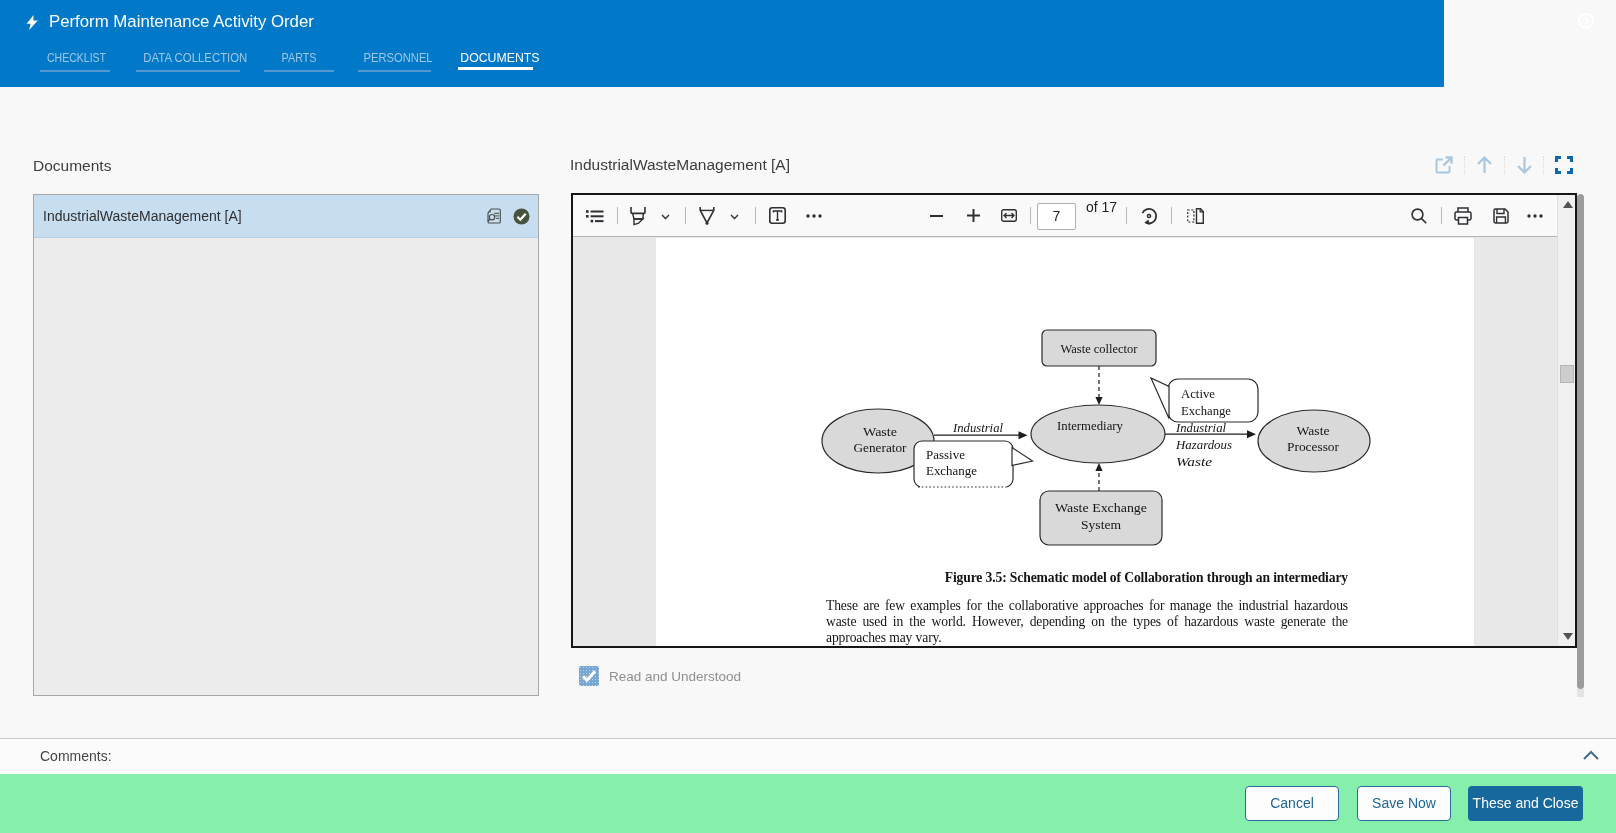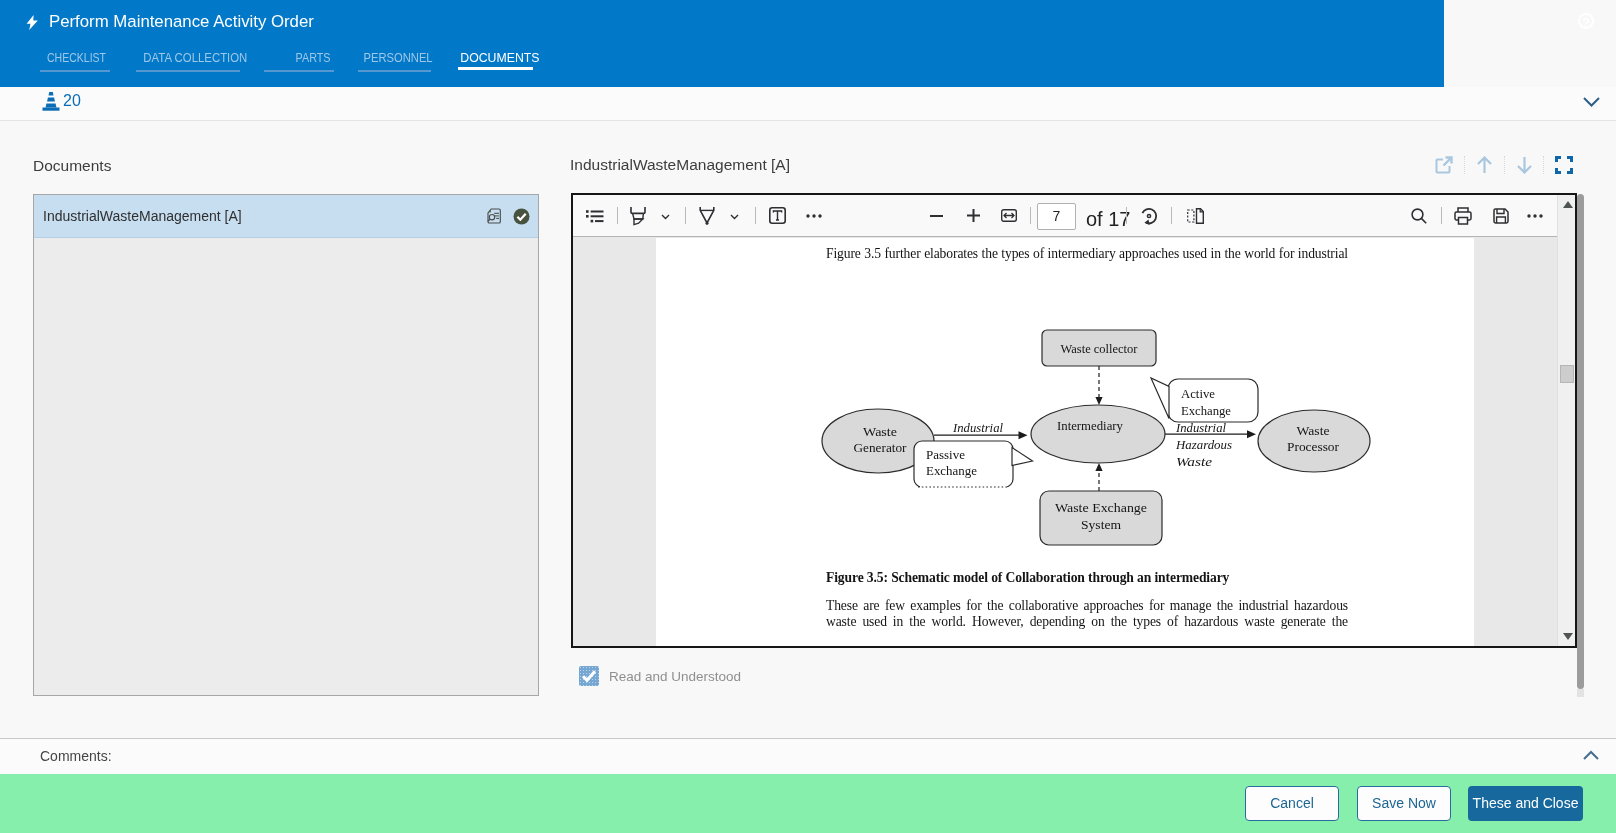--- a/index.html
+++ b/index.html
@@ -3,21 +3,21 @@
 <meta charset="utf-8">
 <style>
 * { margin:0; padding:0; box-sizing:border-box; }
 html,body { width:1616px; height:833px; overflow:hidden; font-family:"Liberation Sans", sans-serif; }
 #app { position:relative; width:1616px; height:833px; background:#f8f8f8; overflow:hidden; }
 .abs { position:absolute; }
 
 
 #header { position:absolute; left:0; top:0; width:1444px; height:87px; background:#0278c8; }
 #title { position:absolute; left:49px; top:12px; font-size:16.8px; color:#ffffff; }
-.tab { position:absolute; top:47px; height:25px; text-align:right; font-size:13px; color:#9fc8e8; border-bottom:2px solid #5598d0; line-height:21px; white-space:nowrap; }
+.tab { position:absolute; top:47px; height:25px; text-align:center; font-size:13px; color:#9fc8e8; border-bottom:2px solid #5598d0; line-height:21px; white-space:nowrap; }
 .tab span { display:inline-block; transform-origin:center; }
 .tab.active { color:#ffffff; border-bottom:3px solid #ffffff; height:23px; }
 #help { position:absolute; left:1578px; top:13px; width:16px; height:16px; border:2px solid #fff; border-radius:50%; color:#fff; font-size:13px; font-weight:bold; text-align:center; line-height:15px; }
 
 
 #subbar { position:absolute; left:0; top:87px; width:1616px; height:34px; background:#fbfbfb; border-bottom:1px solid #e4e4e4; }
 #num20 { position:absolute; left:63px; top:5px; font-size:16px; color:#0a6db6; }
 #subchev { position:absolute; left:1583px; top:10px; }
 
 
@@ -65,32 +65,20 @@
       </svg>
     <div id="title">Perform Maintenance Activity Order</div>
     <div class="tab" style="left:40px;width:70px;"><span style="transform:scaleX(0.81)">CHECKLIST</span></div>
     <div class="tab" style="left:136px;width:104px;"><span style="transform:scaleX(0.876)">DATA COLLECTION</span></div>
     <div class="tab" style="left:264px;width:70px;"><span style="transform:scaleX(0.83)">PARTS</span></div>
     <div class="tab" style="left:358px;width:73px;"><span style="transform:scaleX(0.86)">PERSONNEL</span></div>
     <div class="tab active" style="left:458px;width:75px;"><span style="transform:scaleX(0.944)">DOCUMENTS</span></div>
     <div id="help">?</div>
   </div>
 
-  <div id="subbar">
-    <svg class="abs" style="left:42px;top:5px" width="18" height="19" viewBox="0 0 18 19">
-      <path d="M7.2 0 h3.6 l0.7 3.5 h-5 Z" fill="#0a6db6"></path>
-      <path d="M5.9 5.5 h6.2 l0.8 4 h-7.8 Z" fill="#0a6db6"></path>
-      <path d="M4.4 11.5 h9.2 l0.8 4 h-10.8 Z" fill="#0a6db6"></path>
-      <rect x="0.5" y="15.5" width="17" height="3.2" fill="#0a6db6"></rect>
-    </svg>
-    <div id="num20">20</div>
-    <svg id="subchev" width="17" height="11" viewBox="0 0 17 11">
-        <path d="M1 1 L8.5 8.5 L16 1" fill="none" stroke="#2d5f86" stroke-width="2"></path>
-      </svg>
-  </div>
 
   <div id="docLabel">Documents</div>
   <div id="leftPanel">
     <div id="docRow">
       <div id="docRowText">IndustrialWasteManagement [A]</div>
       <svg class="abs" style="left:452px;top:13px" width="16" height="16" viewBox="0 0 16 16">
         <path d="M5.2 1 H13 a1.3 1.3 0 0 1 1.3 1.3 V13.7 a1.3 1.3 0 0 1 -1.3 1.3 H3.3 a1.3 1.3 0 0 1 -1.3 -1.3 V5 Z" fill="none" stroke="#4d4d4d" stroke-width="1.15"></path>
         <path d="M2.3 4.6 L4.9 1.9 L4.9 4.2 Z" fill="#45603f"></path>
         <line x1="8.2" y1="5.3" x2="13" y2="5.3" stroke="#4d4d4d" stroke-width="1.1"></line>
         <line x1="8.8" y1="7.9" x2="13" y2="7.9" stroke="#3d6a42" stroke-width="1.1"></line>
@@ -178,21 +166,21 @@
       <svg class="abs" style="left:394px;top:14px" width="13" height="13" viewBox="0 0 13 13">
           <path d="M6.5 0 V13 M0 6.5 H13" stroke="#2e2e33" stroke-width="2"></path>
         </svg>
       <svg class="abs" style="left:428px;top:14px" width="16" height="13" viewBox="0 0 16 13">
         <rect x="0.7" y="0.7" width="14.6" height="11.6" rx="2" fill="none" stroke="#2e2e33" stroke-width="1.4"></rect>
         <path d="M3 6.5 H13 M5.5 4 L3 6.5 L5.5 9 M10.5 4 L13 6.5 L10.5 9" fill="none" stroke="#2e2e33" stroke-width="1.3"></path>
       </svg>
       <div class="abs" style="left:457px;top:12px;width:1px;height:17px;background:#b9b9b9"></div>
 
       <div class="abs" style="left:464px;top:8px;width:39px;height:27px;background:#ffffff;border:1px solid #b0b0b0;border-radius:2px;font-size:14px;color:#222;text-align:center;line-height:25px;">7</div>
-      <div class="abs" style="left:513px;top:13px;font-size:20px;color:#222;">of 17</div>
+      <div class="abs" style="left:513px;top:4px;font-size:14px;color:#222;">of 17</div>
       <div class="abs" style="left:553px;top:12px;width:1px;height:17px;background:#b9b9b9"></div>
 
       <svg class="abs" style="left:567px;top:12px" width="18" height="18" viewBox="0 0 18 18">
         <path d="M2.4 6.2 A7.2 7.2 0 1 1 6 15.6" fill="none" stroke="#2e2e33" stroke-width="1.8"></path>
         <path d="M9.6 17.9 L4.4 15.8 L8.5 12.4 Z" fill="#2e2e33"></path>
         <circle cx="9" cy="9" r="1.6" fill="none" stroke="#2e2e33" stroke-width="1.5"></circle>
       </svg>
       <div class="abs" style="left:598px;top:12px;width:1px;height:17px;background:#b9b9b9"></div>
 
       <svg class="abs" style="left:614px;top:13px" width="17" height="16" viewBox="0 0 17 16">
@@ -218,21 +206,20 @@
       </svg>
       <svg class="abs" style="left:954px;top:19px" width="16" height="4" viewBox="0 0 16 4">
         <circle cx="2" cy="2" r="1.7" fill="#2e2e33"></circle>
           <circle cx="8" cy="2" r="1.7" fill="#2e2e33"></circle>
           <circle cx="14" cy="2" r="1.7" fill="#2e2e33"></circle>
       </svg>
     </div>
     <div id="pdfcontent">
       <div id="page">
         <div class="pdftext" style="left:170px;top:8px;width:522px;">
-          <div style="text-align:justify;text-align-last:justify;">Figure 3.5 further elaborates the types of intermediary approaches used in the world for industrial</div>
         </div>
         <svg class="abs" style="left:150px;top:80px" width="570" height="240" viewBox="0 0 570 240">
           <g font-family="Liberation Serif, serif" font-size="13.2" fill="#141414">
 
             <line x1="128" y1="117.2" x2="214" y2="117.2" stroke="#1c1c1c" stroke-width="1.2"></line>
             <path d="M221.5 117.2 L212.5 113.2 L212.5 121.2 Z" fill="#1c1c1c"></path>
             <line x1="359" y1="116.2" x2="443" y2="116.2" stroke="#1c1c1c" stroke-width="1.2"></line>
             <path d="M450 116.2 L441 112.2 L441 120.2 Z" fill="#1c1c1c"></path>
             <line x1="293" y1="48" x2="293" y2="80" stroke="#1c1c1c" stroke-width="1.2" stroke-dasharray="4 3"></line>
             <path d="M293 87 L289.4 79 L296.6 79 Z" fill="#1c1c1c"></path>
@@ -265,24 +252,25 @@
             <text x="375" y="96.7" textLength="50" lengthAdjust="spacingAndGlyphs">Exchange</text>
             <text x="120" y="140.7" textLength="39" lengthAdjust="spacingAndGlyphs">Passive</text>
             <text x="120" y="157" textLength="51" lengthAdjust="spacingAndGlyphs">Exchange</text>
 
             <text x="147" y="114" font-style="italic" textLength="50" lengthAdjust="spacingAndGlyphs">Industrial</text>
             <text x="370" y="113.5" font-style="italic" textLength="50" lengthAdjust="spacingAndGlyphs">Industrial</text>
             <text x="370" y="130.5" font-style="italic" textLength="56" lengthAdjust="spacingAndGlyphs">Hazardous</text>
             <text x="370" y="147.5" font-style="italic" textLength="36" lengthAdjust="spacingAndGlyphs">Waste</text>
           </g>
         </svg>
-        <div class="pdftext" style="left:170px;top:332px;width:522px;text-align:left;font-weight:bold;">Figure 3.5: Schematic model of Collaboration through an intermediary</div>
+        <div class="pdftext" style="left:170px;top:332px;width:522px;text-align:right;font-weight:bold;">Figure 3.5: Schematic model of Collaboration through an intermediary</div>
         <div class="pdftext" style="left:170px;top:360px;width:522px;">
           <div style="text-align:justify;text-align-last:justify;font-family:Liberation Serif, serif;">These are few examples for the collaborative approaches for manage the industrial hazardous</div>
           <div style="text-align:justify;text-align-last:justify;">waste used in the world. However, depending on the types of hazardous waste generate the</div>
+          <div>approaches may vary.</div>
         </div>
       </div>
     </div>
     <div id="innerSB">
         <svg class="abs" style="left:5px;top:6px" width="10" height="7" viewBox="0 0 10 7">
           <path d="M5 0 L10 7 L0 7 Z" fill="#4f5550"></path>
         </svg>
         <svg class="abs" style="left:5px;top:438px" width="10" height="7" viewBox="0 0 10 7">
           <path d="M5 7 L0 0 L10 0 Z" fill="#4f5550"></path>
         </svg>

